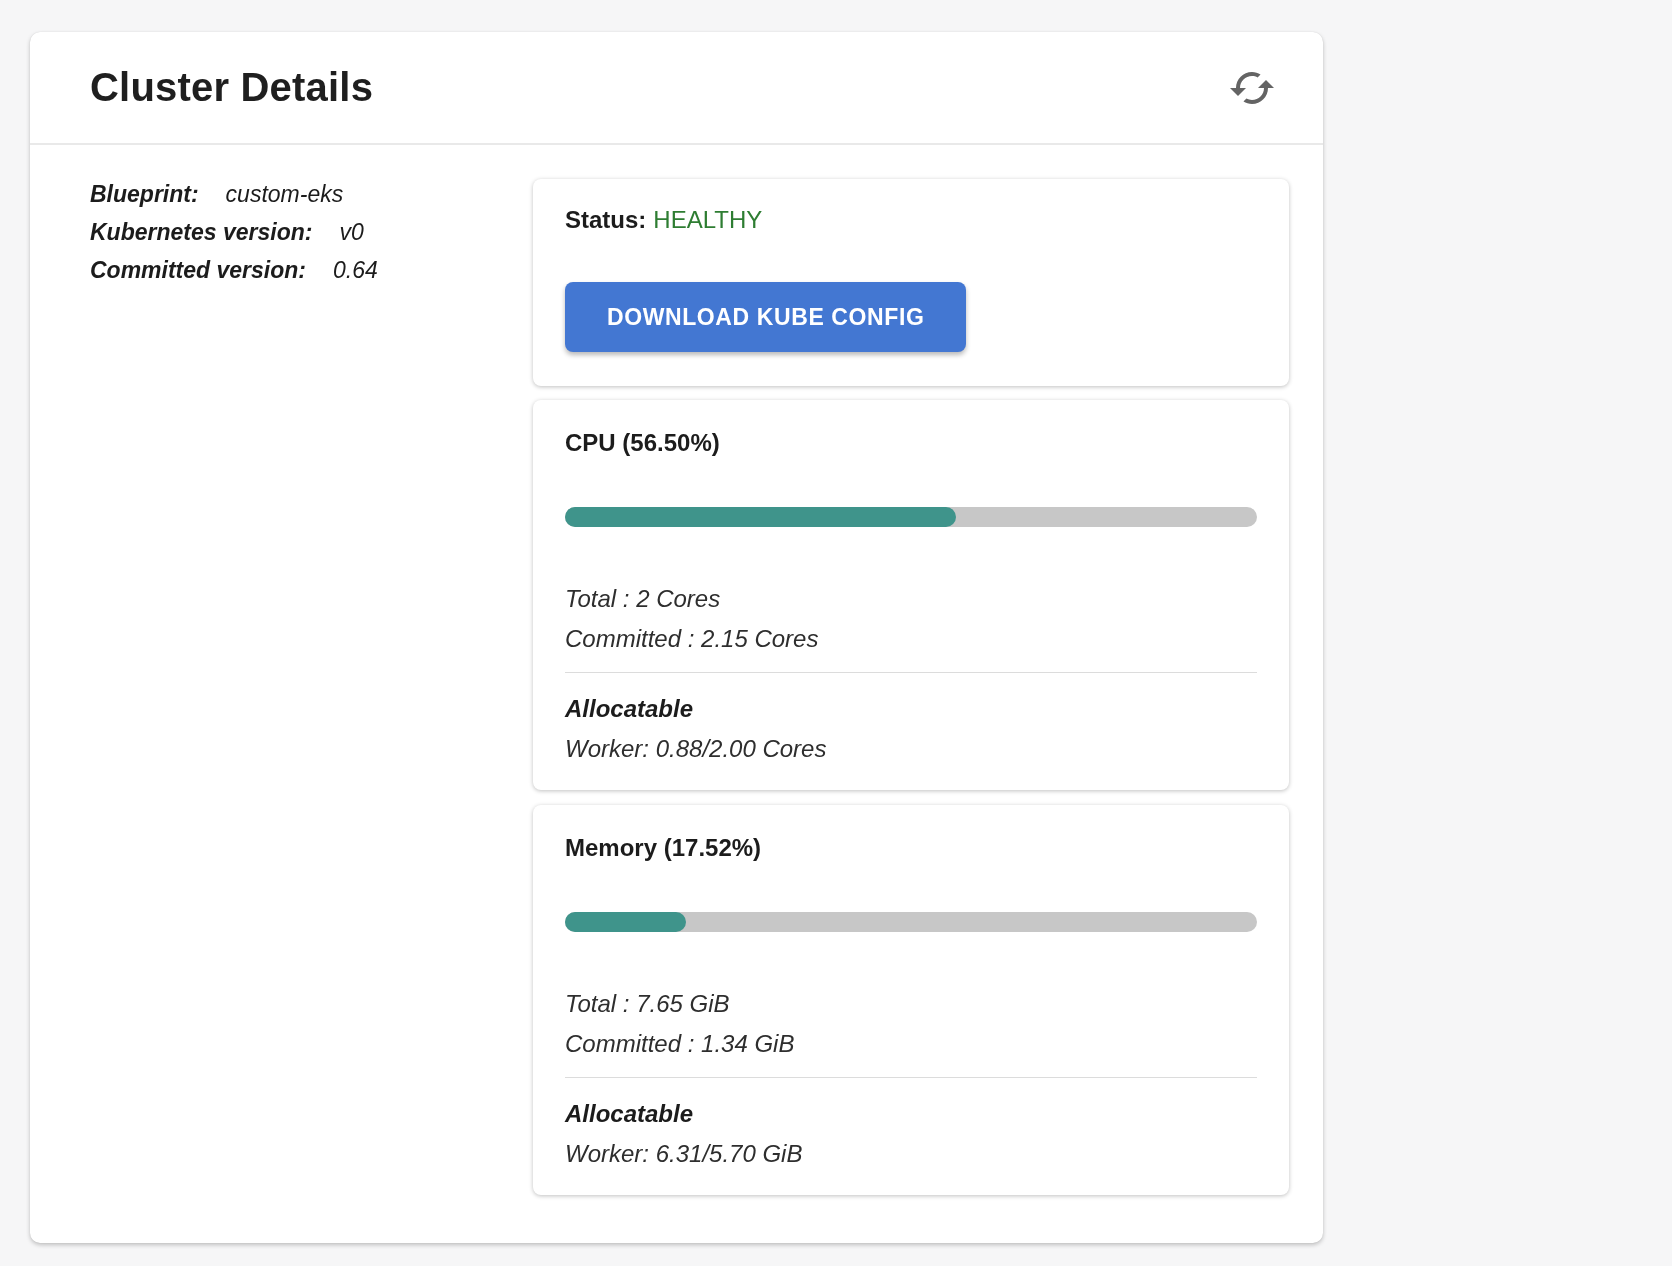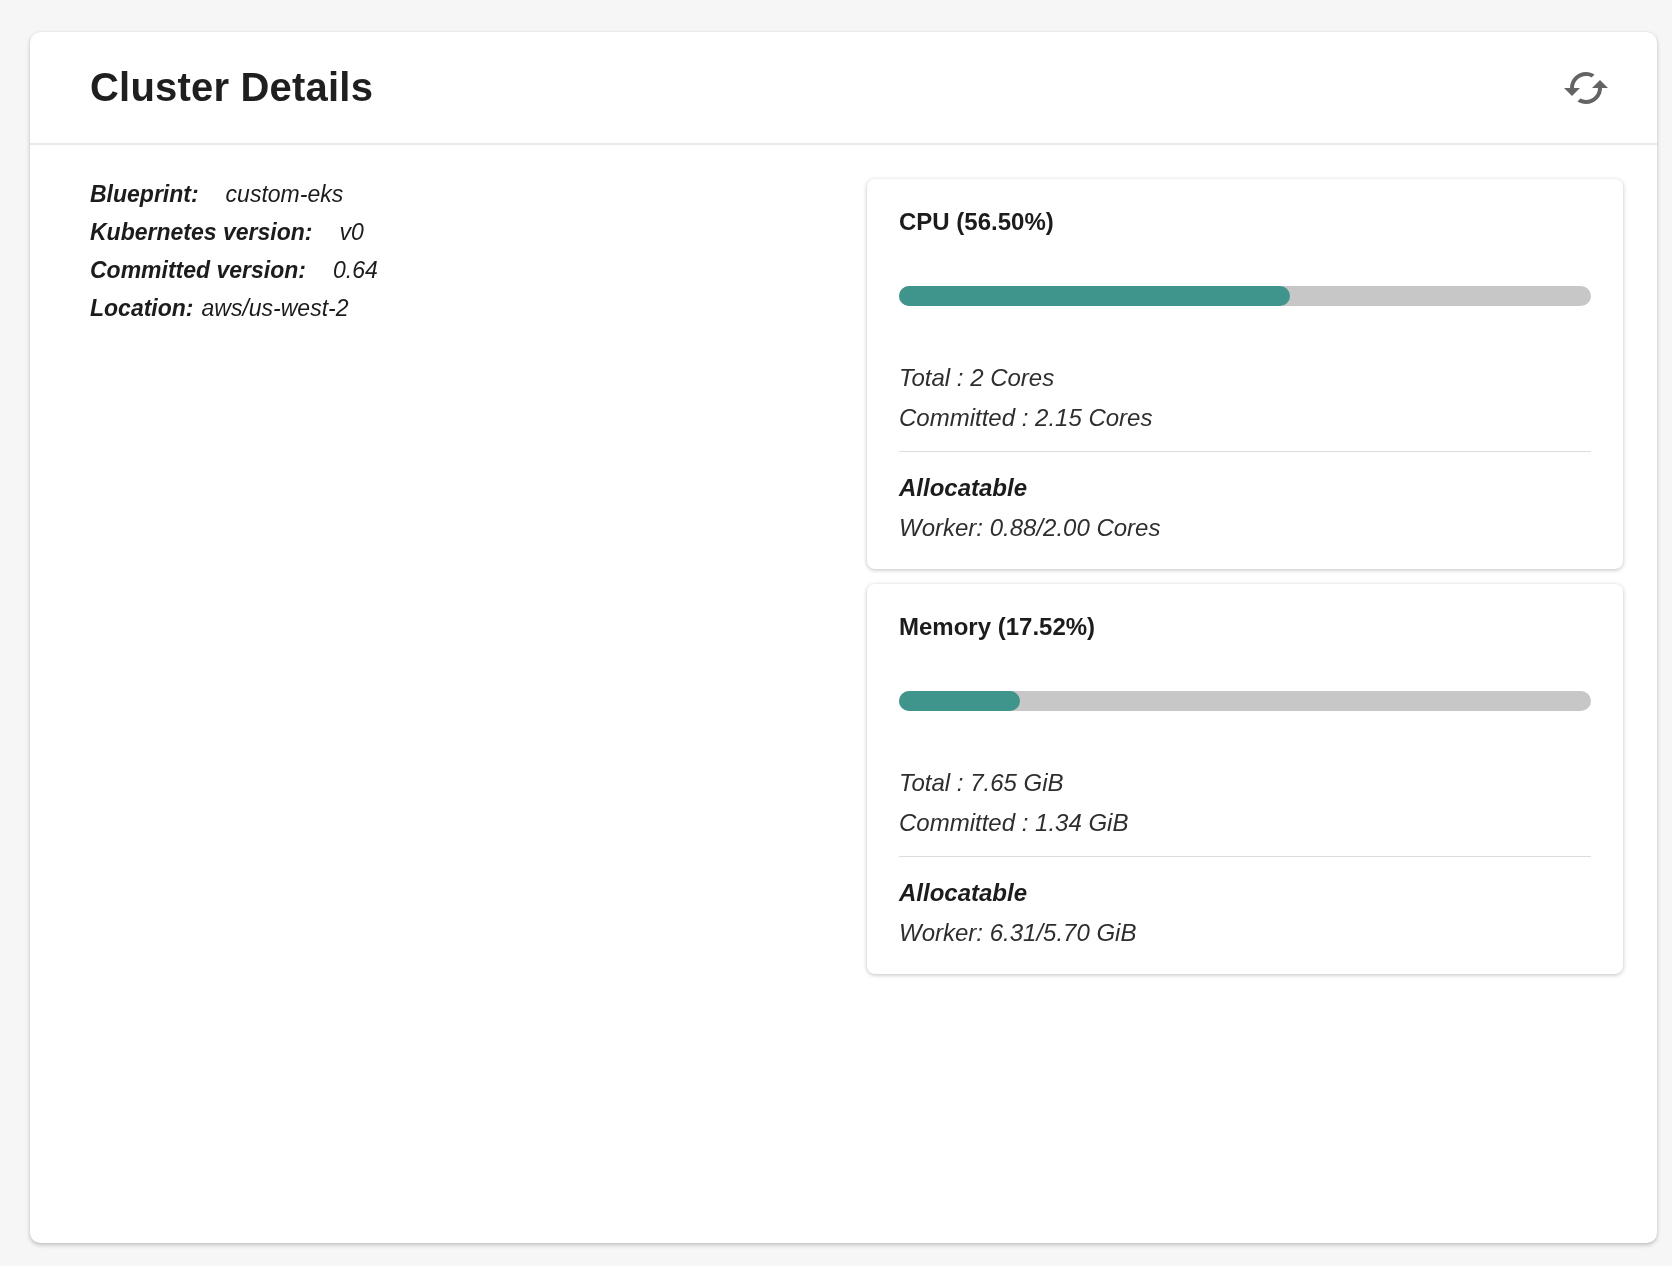--- a/index.html
+++ b/index.html
@@ -4,21 +4,21 @@
 <style>
   * { box-sizing: border-box; margin: 0; padding: 0; }
   html, body {
     width: 1672px; height: 1266px;
     background: #f6f6f7;
     font-family: "Liberation Sans", "DejaVu Sans", sans-serif;
     color: #212121;
     overflow: hidden;
   }
   .card {
-    width: 1627px;
+    width: 1293px;
     min-height: 1211px;
     margin: 32px 0 8px 30px;
     background: #ffffff;
     border-radius: 10px;
     box-shadow: 0 2px 4px rgba(0,0,0,0.22), 0 0 1px rgba(0,0,0,0.14);
   }
   .card-header {
     display: flex;
     align-items: center;
     justify-content: space-between;
@@ -119,27 +119,30 @@
     <div class="info-col">
       <div class="info-row">
         <span class="info-label">Blueprint:</span><span class="info-value gap-wide">custom-eks</span>
       </div>
       <div class="info-row">
         <span class="info-label">Kubernetes version:</span><span class="info-value gap-wide">v0</span>
       </div>
       <div class="info-row">
         <span class="info-label">Committed version:</span><span class="info-value gap-wide">0.64</span>
       </div>
-      <div class="info-row">
-        <span class="info-label">Location:</span><span class="info-value gap-narrow">aws/us-west-2</span>
-      </div>
     </div>
 
     <div class="panels-col">
 
+      <div class="panel status-panel">
+        <div class="status-line">
+          <span class="status-label">Status:</span><span class="status-value">HEALTHY</span>
+        </div>
+        <button class="download-btn">DOWNLOAD KUBE CONFIG</button>
+      </div>
 
       <div class="panel metric-panel">
         <div class="metric-title">CPU (56.50%)</div>
         <div class="progress-track">
           <div class="progress-fill" style="width: 56.5%;"></div>
         </div>
         <div class="metric-lines">
           <div>Total : 2 Cores</div>
           <div>Committed : 2.15 Cores</div>
         </div>

